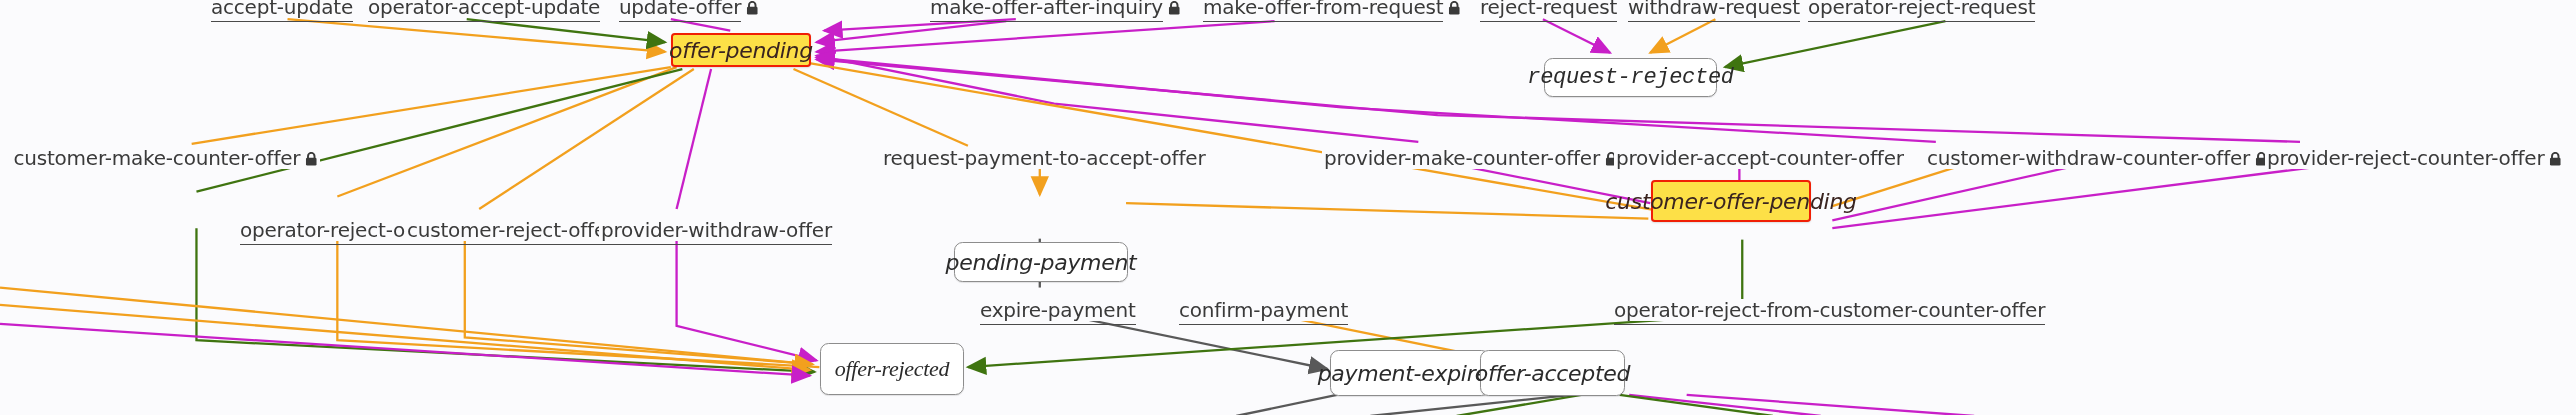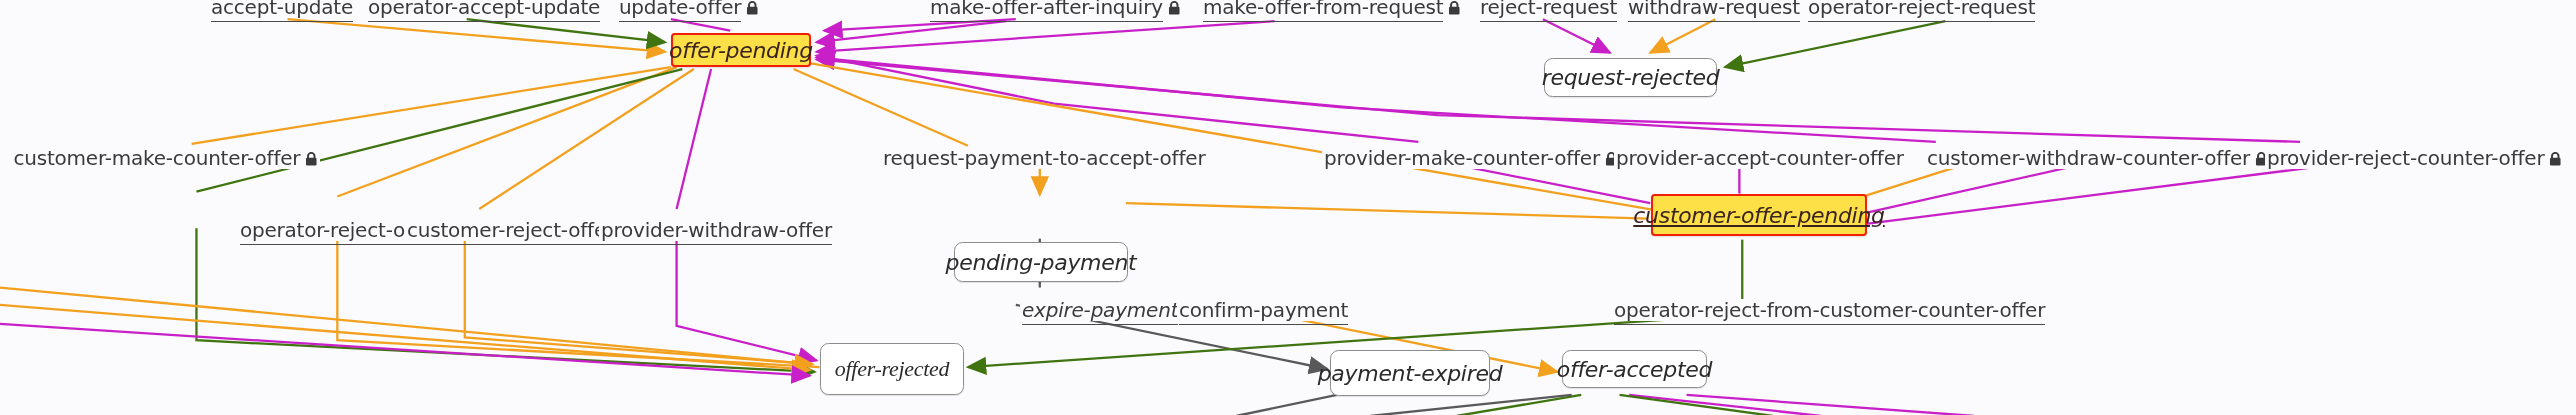--- a/index.html
+++ b/index.html
@@ -168,43 +168,43 @@
             <path d="M3.1 6.2V4.3a3.4 3.4 0 0 1 6.8 0v1.9" fill="none" stroke="#3a3a3a" stroke-width="2"></path>
             <rect x="1" y="6" width="11" height="8.2" rx="1.4" fill="#3a3a3a"></rect>
           </svg></span></div>
       <div class="tlabel nounder" style="left: 2265px; top: 147px;"><span class="txt">provider-reject-counter-offer</span><span class="lock"><svg width="12.5" height="14.4" viewBox="0 0 13 15">
             <path d="M3.1 6.2V4.3a3.4 3.4 0 0 1 6.8 0v1.9" fill="none" stroke="#3a3a3a" stroke-width="2"></path>
             <rect x="1" y="6" width="11" height="8.2" rx="1.4" fill="#3a3a3a"></rect>
           </svg></span></div>
       <div class="tlabel" style="left: 238px; top: 219px;"><span class="txt">operator-reject-offer</span></div>
       <div class="tlabel" style="left: 405px; top: 219px;"><span class="txt">customer-reject-offer</span></div>
       <div class="tlabel" style="left: 599px; top: 219px;"><span class="txt">provider-withdraw-offer</span></div>
-      <div class="tlabel" style="left: 1020px; top: 299px; font-style: italic;"><span class="txt">expire-payment</span></div>
+      <div class="tlabel" style="left: 978px; top: 299px;"><span class="txt">expire-payment</span></div>
       <div class="tlabel" style="left: 1177px; top: 299px; text-align: right;"><span class="txt">confirm-payment</span></div>
       <div class="tlabel" style="left: 1564px; top: 299px; margin-left: 48px;"><span class="txt">operator-reject-from-customer-counter-offer</span></div>
     </div>
 
   <div id="nodes">
       <div class="node hl" style="left: 671px; top: 33px; width: 140px; height: 34px;">
         <span>offer-pending</span>
       </div>
-      <div class="node plain" style="left: 1544px; top: 58px; width: 173px; height: 39px;">
+      <div class="node plain" style="left: 1544px; top: 58px; width: 173px; height: 39px; font-family: Liberation Mono, monospace;">
         <span>request-rejected</span>
       </div>
       <div class="node plain" style="left: 954px; top: 198px; width: 174px; height: 40px; margin-top: 44px;">
         <span>pending-payment</span>
       </div>
-      <div class="node hl" style="left: 1651px; top: 194px; width: 216px; height: 42px; text-decoration: underline;">
+      <div class="node hl" style="left: 1651px; top: 180px; width: 160px; height: 42px;">
         <span>customer-offer-pending</span>
       </div>
       <div class="node plain" style="left: 820px; top: 343px; width: 144px; height: 52px; font-family: Liberation Serif, serif;">
         <span>offer-rejected</span>
       </div>
       <div class="node plain" style="left: 1330px; top: 350px; width: 160px; height: 46px;">
         <span>payment-expired</span>
       </div>
-      <div class="node plain" style="left: 1562px; top: 350px; width: 145px; height: 38px;">
+      <div class="node plain" style="left: 1480px; top: 350px; width: 145px; height: 46px;">
         <span>offer-accepted</span>
       </div>
     </div>
 
 </div>
 
 
 </body></html>

